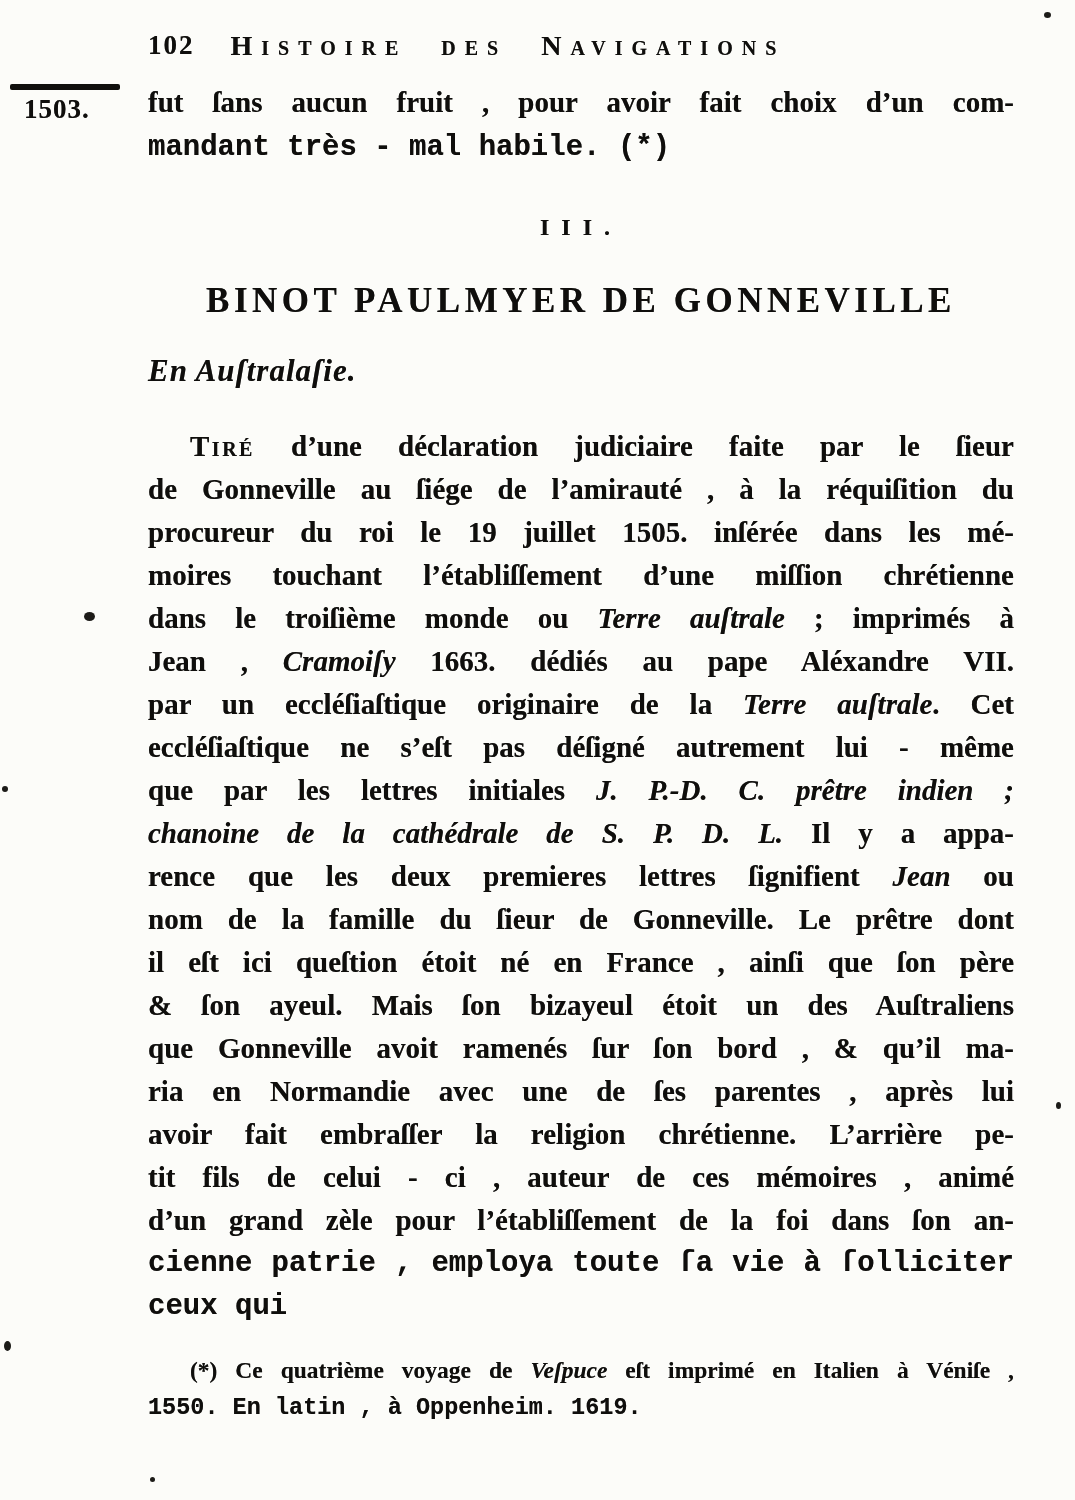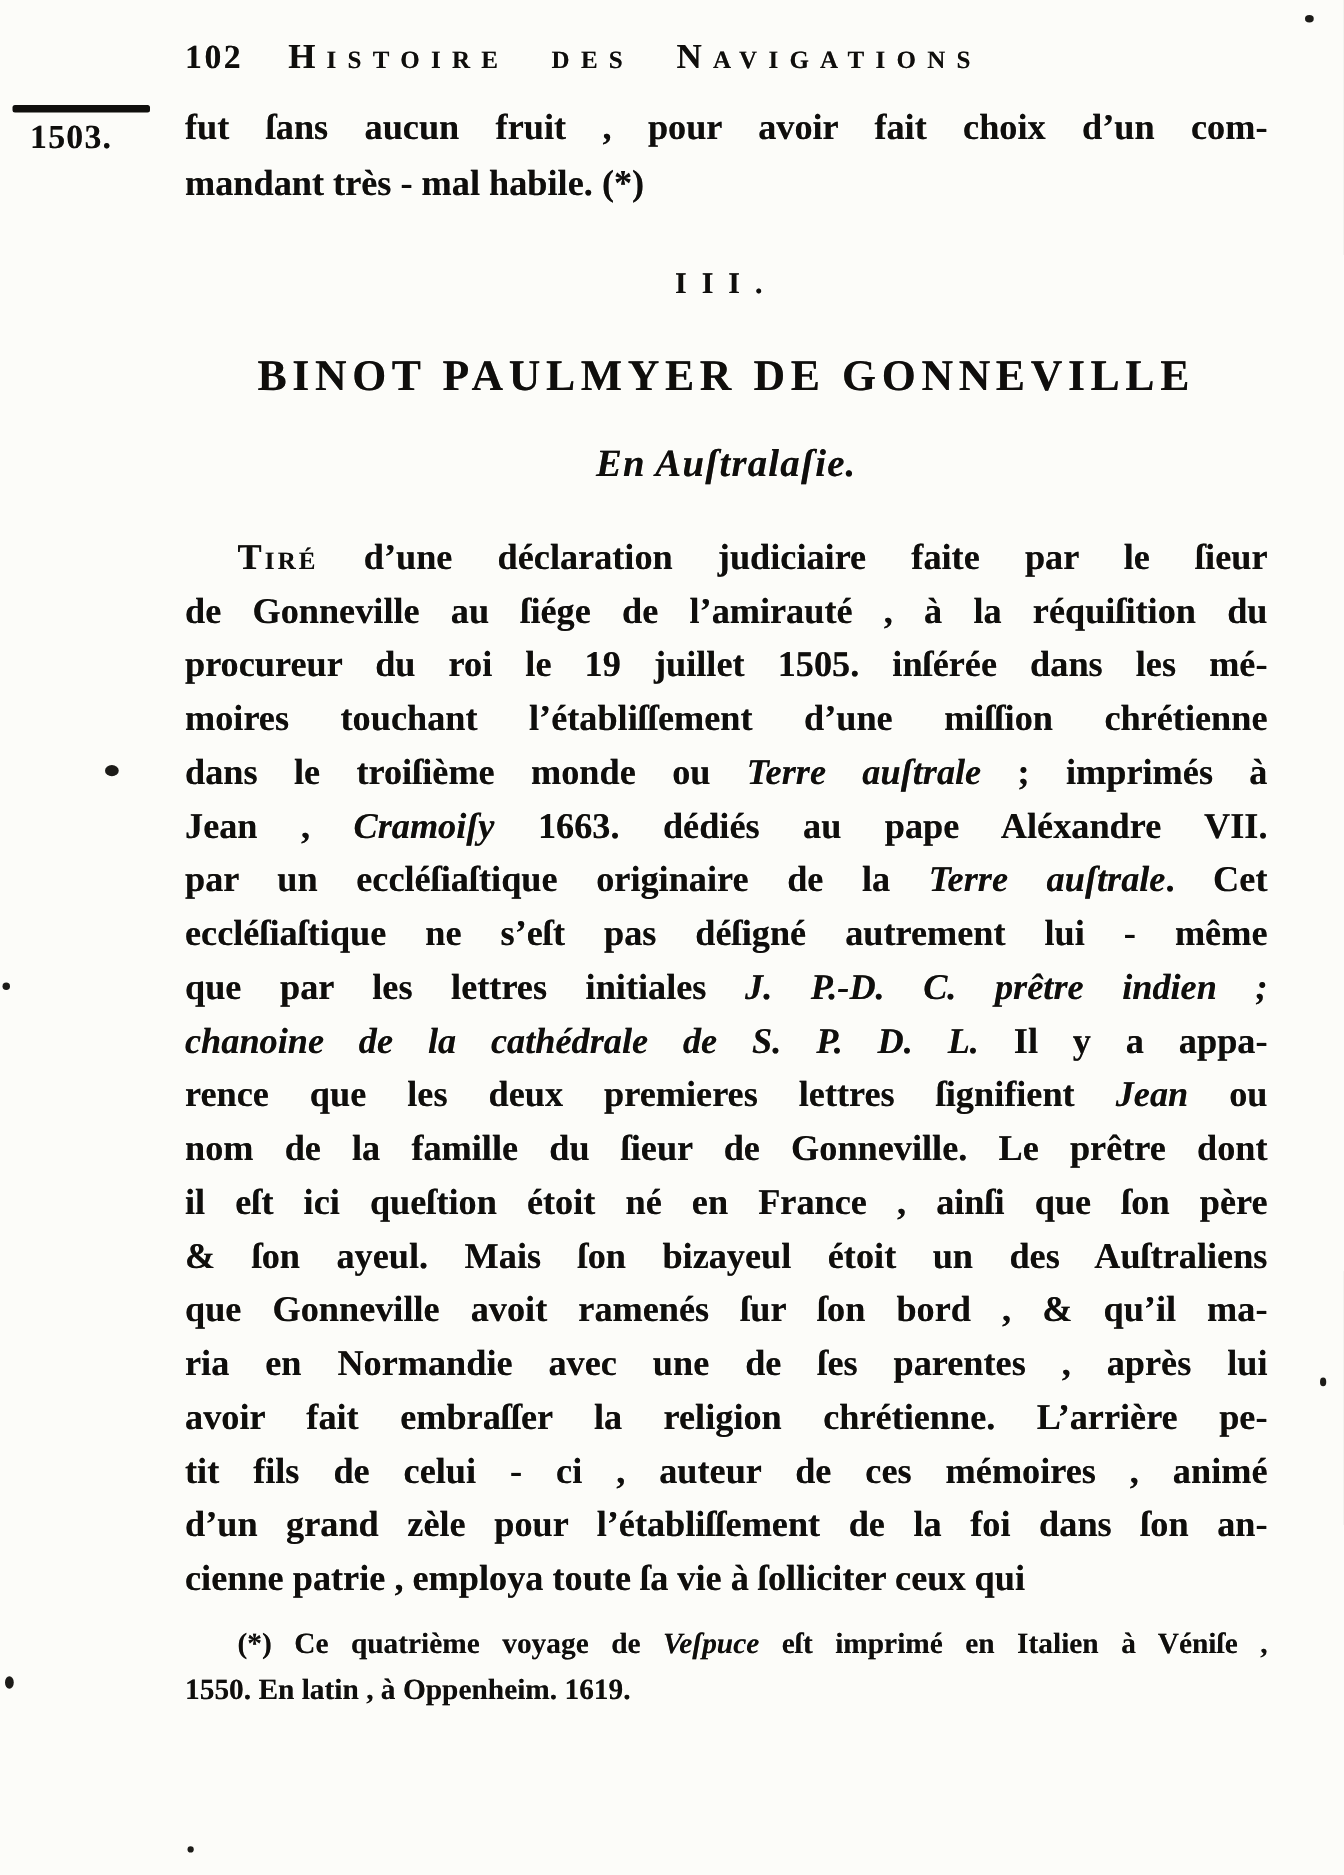--- a/index.html
+++ b/index.html
@@ -67,41 +67,42 @@
   }
   .chapter-title {
     margin-top: 40px;
     text-align: center;
     font-size: 35px;
     letter-spacing: 4.5px;
     white-space: nowrap;
   }
   .chapter-subtitle {
     margin-top: 32px;
-    text-align: center;
+    text-align: left;
     font-style: italic;
     font-size: 31px;
     letter-spacing: 1px;
   }
   .body-par {
     margin-top: 36px;
     font-size: 29px;
     line-height: 43px;
   }
   .footnote {
-    margin-top: 12px;
+    margin-top: 24px;
     font-size: 23.5px;
     line-height: 37px;
   }
   .lines-block .line {
     text-align: justify;
     text-align-last: justify;
   }
   .lines-block .line:last-child {
     text-align-last: left;
+    font-family: Liberation Mono, monospace;
   }
   .indent-first .line:first-child {
     text-indent: 42px;
   }
   .it { font-style: italic; }
   .sc { font-variant: small-caps; letter-spacing: 2.5px; }
   .speck {
     position: absolute;
     background: #1c1b18;
     border-radius: 50%;

